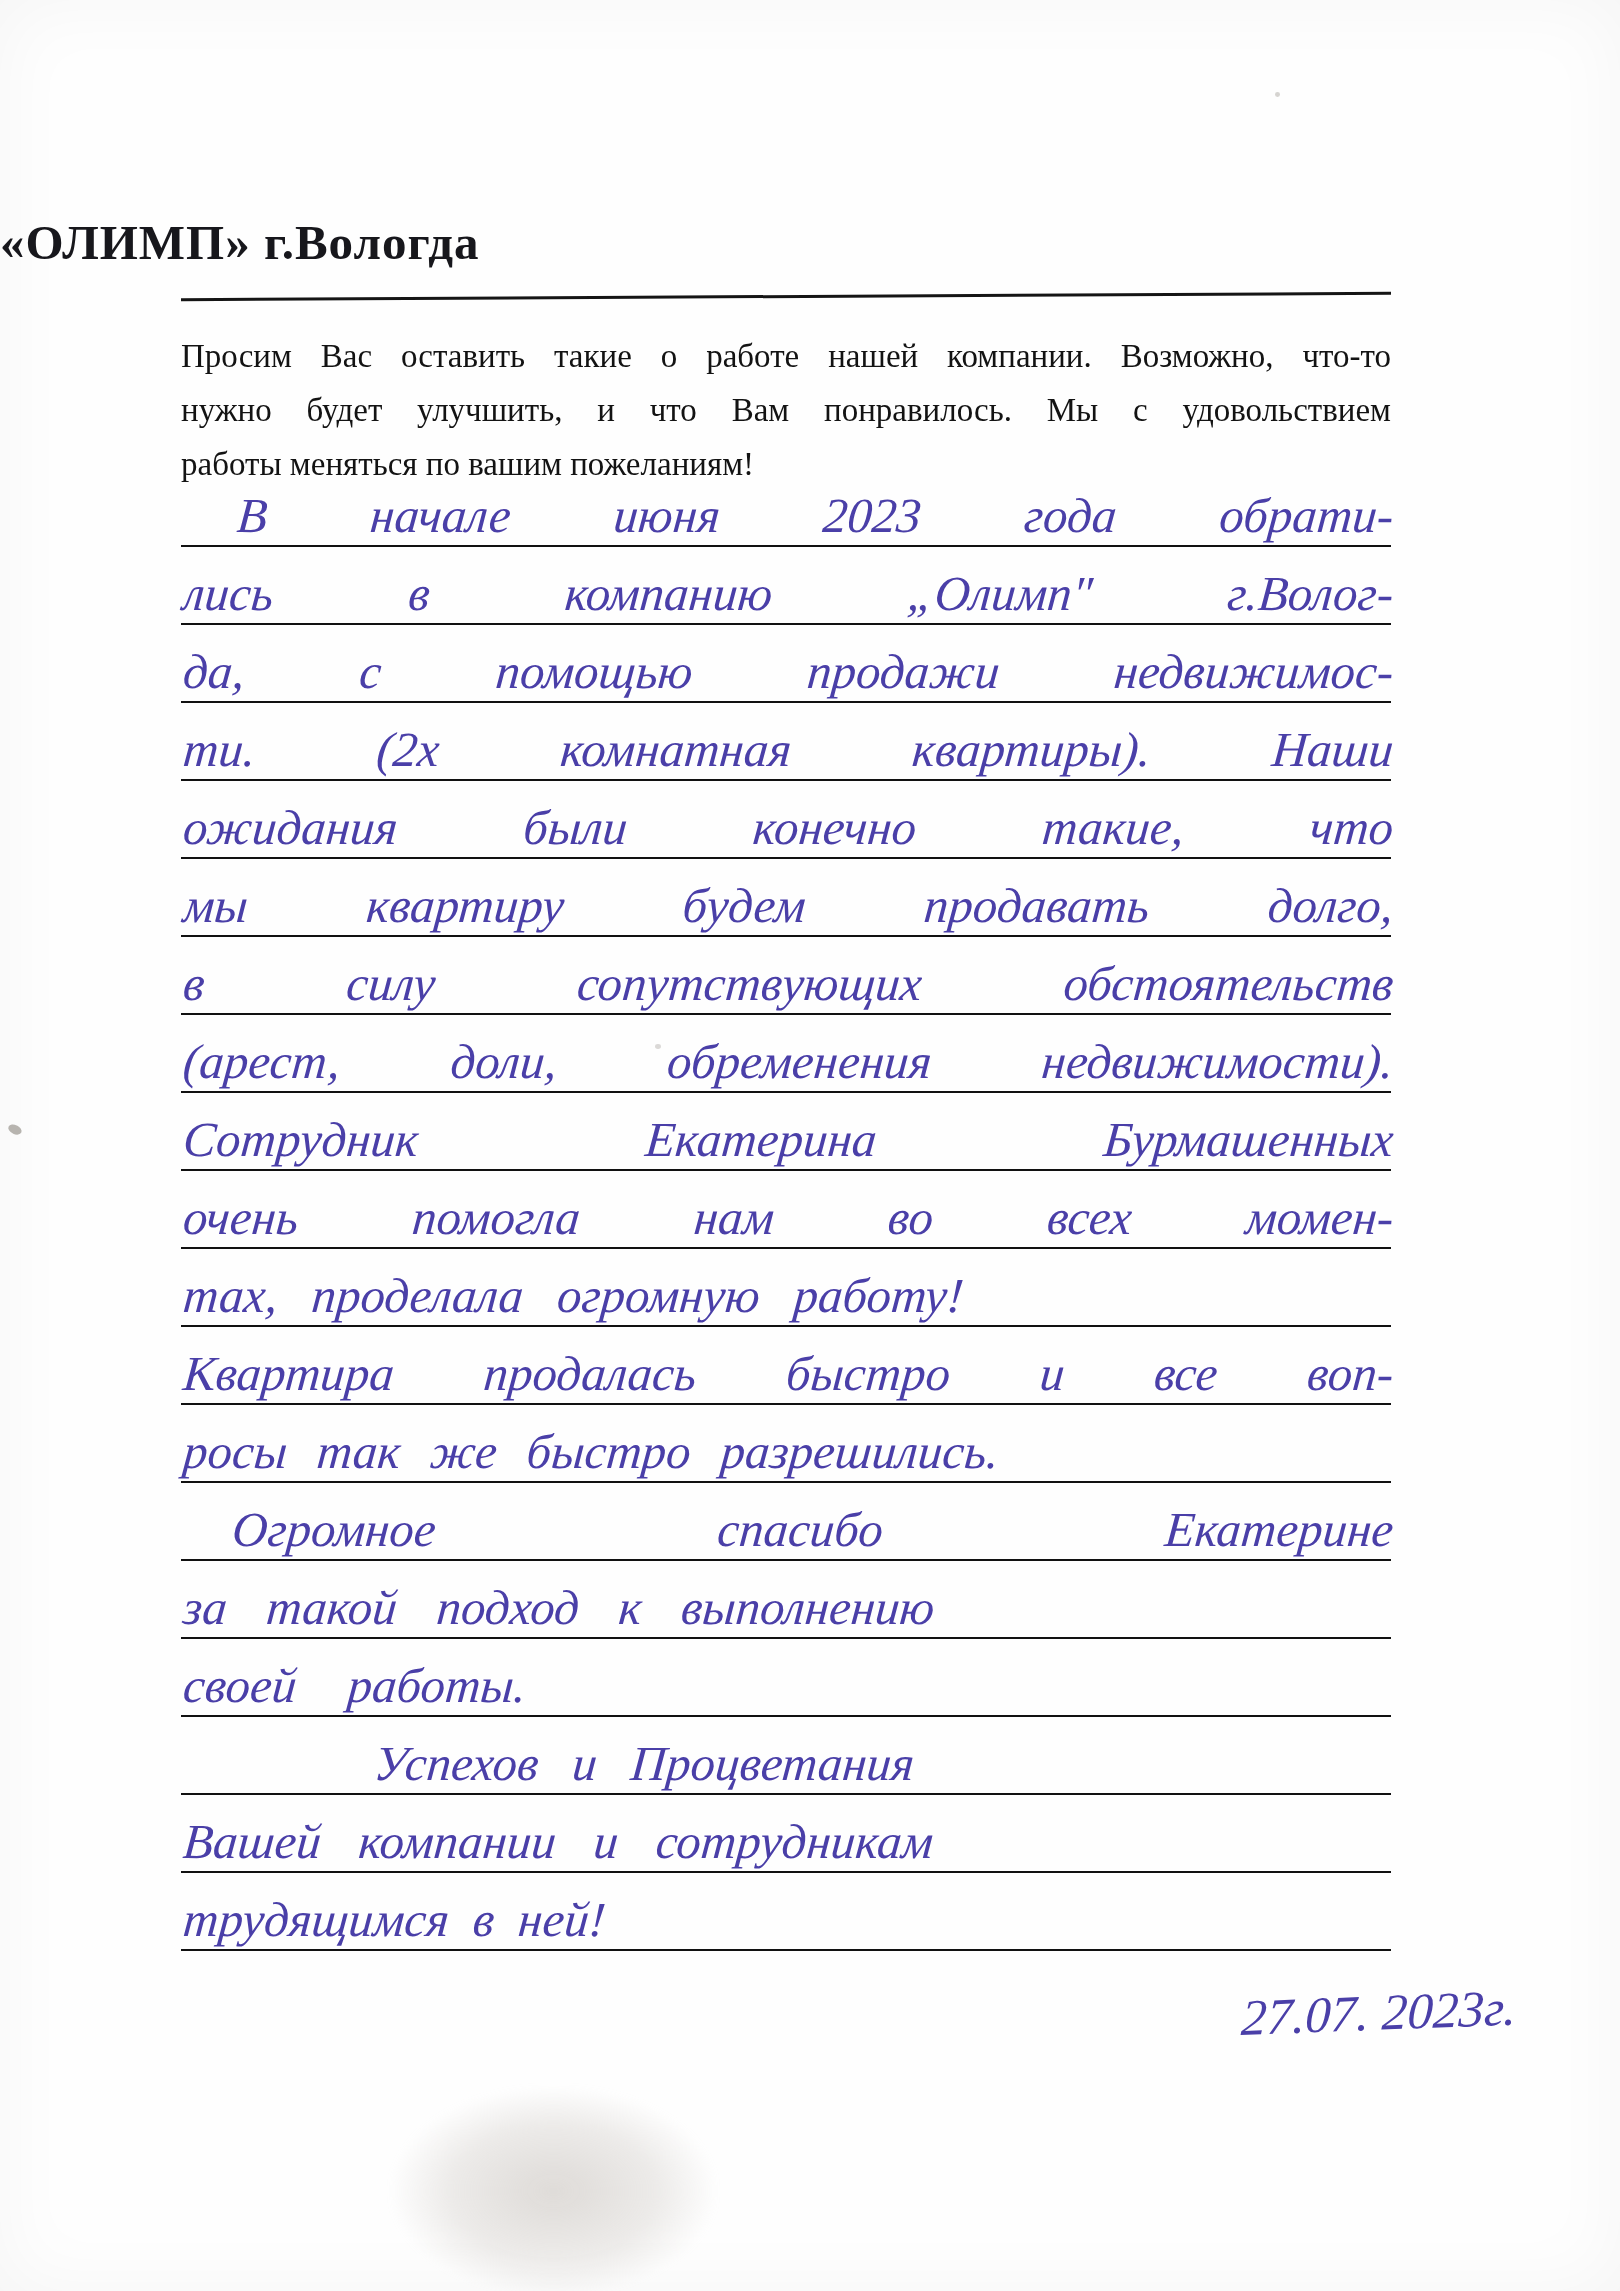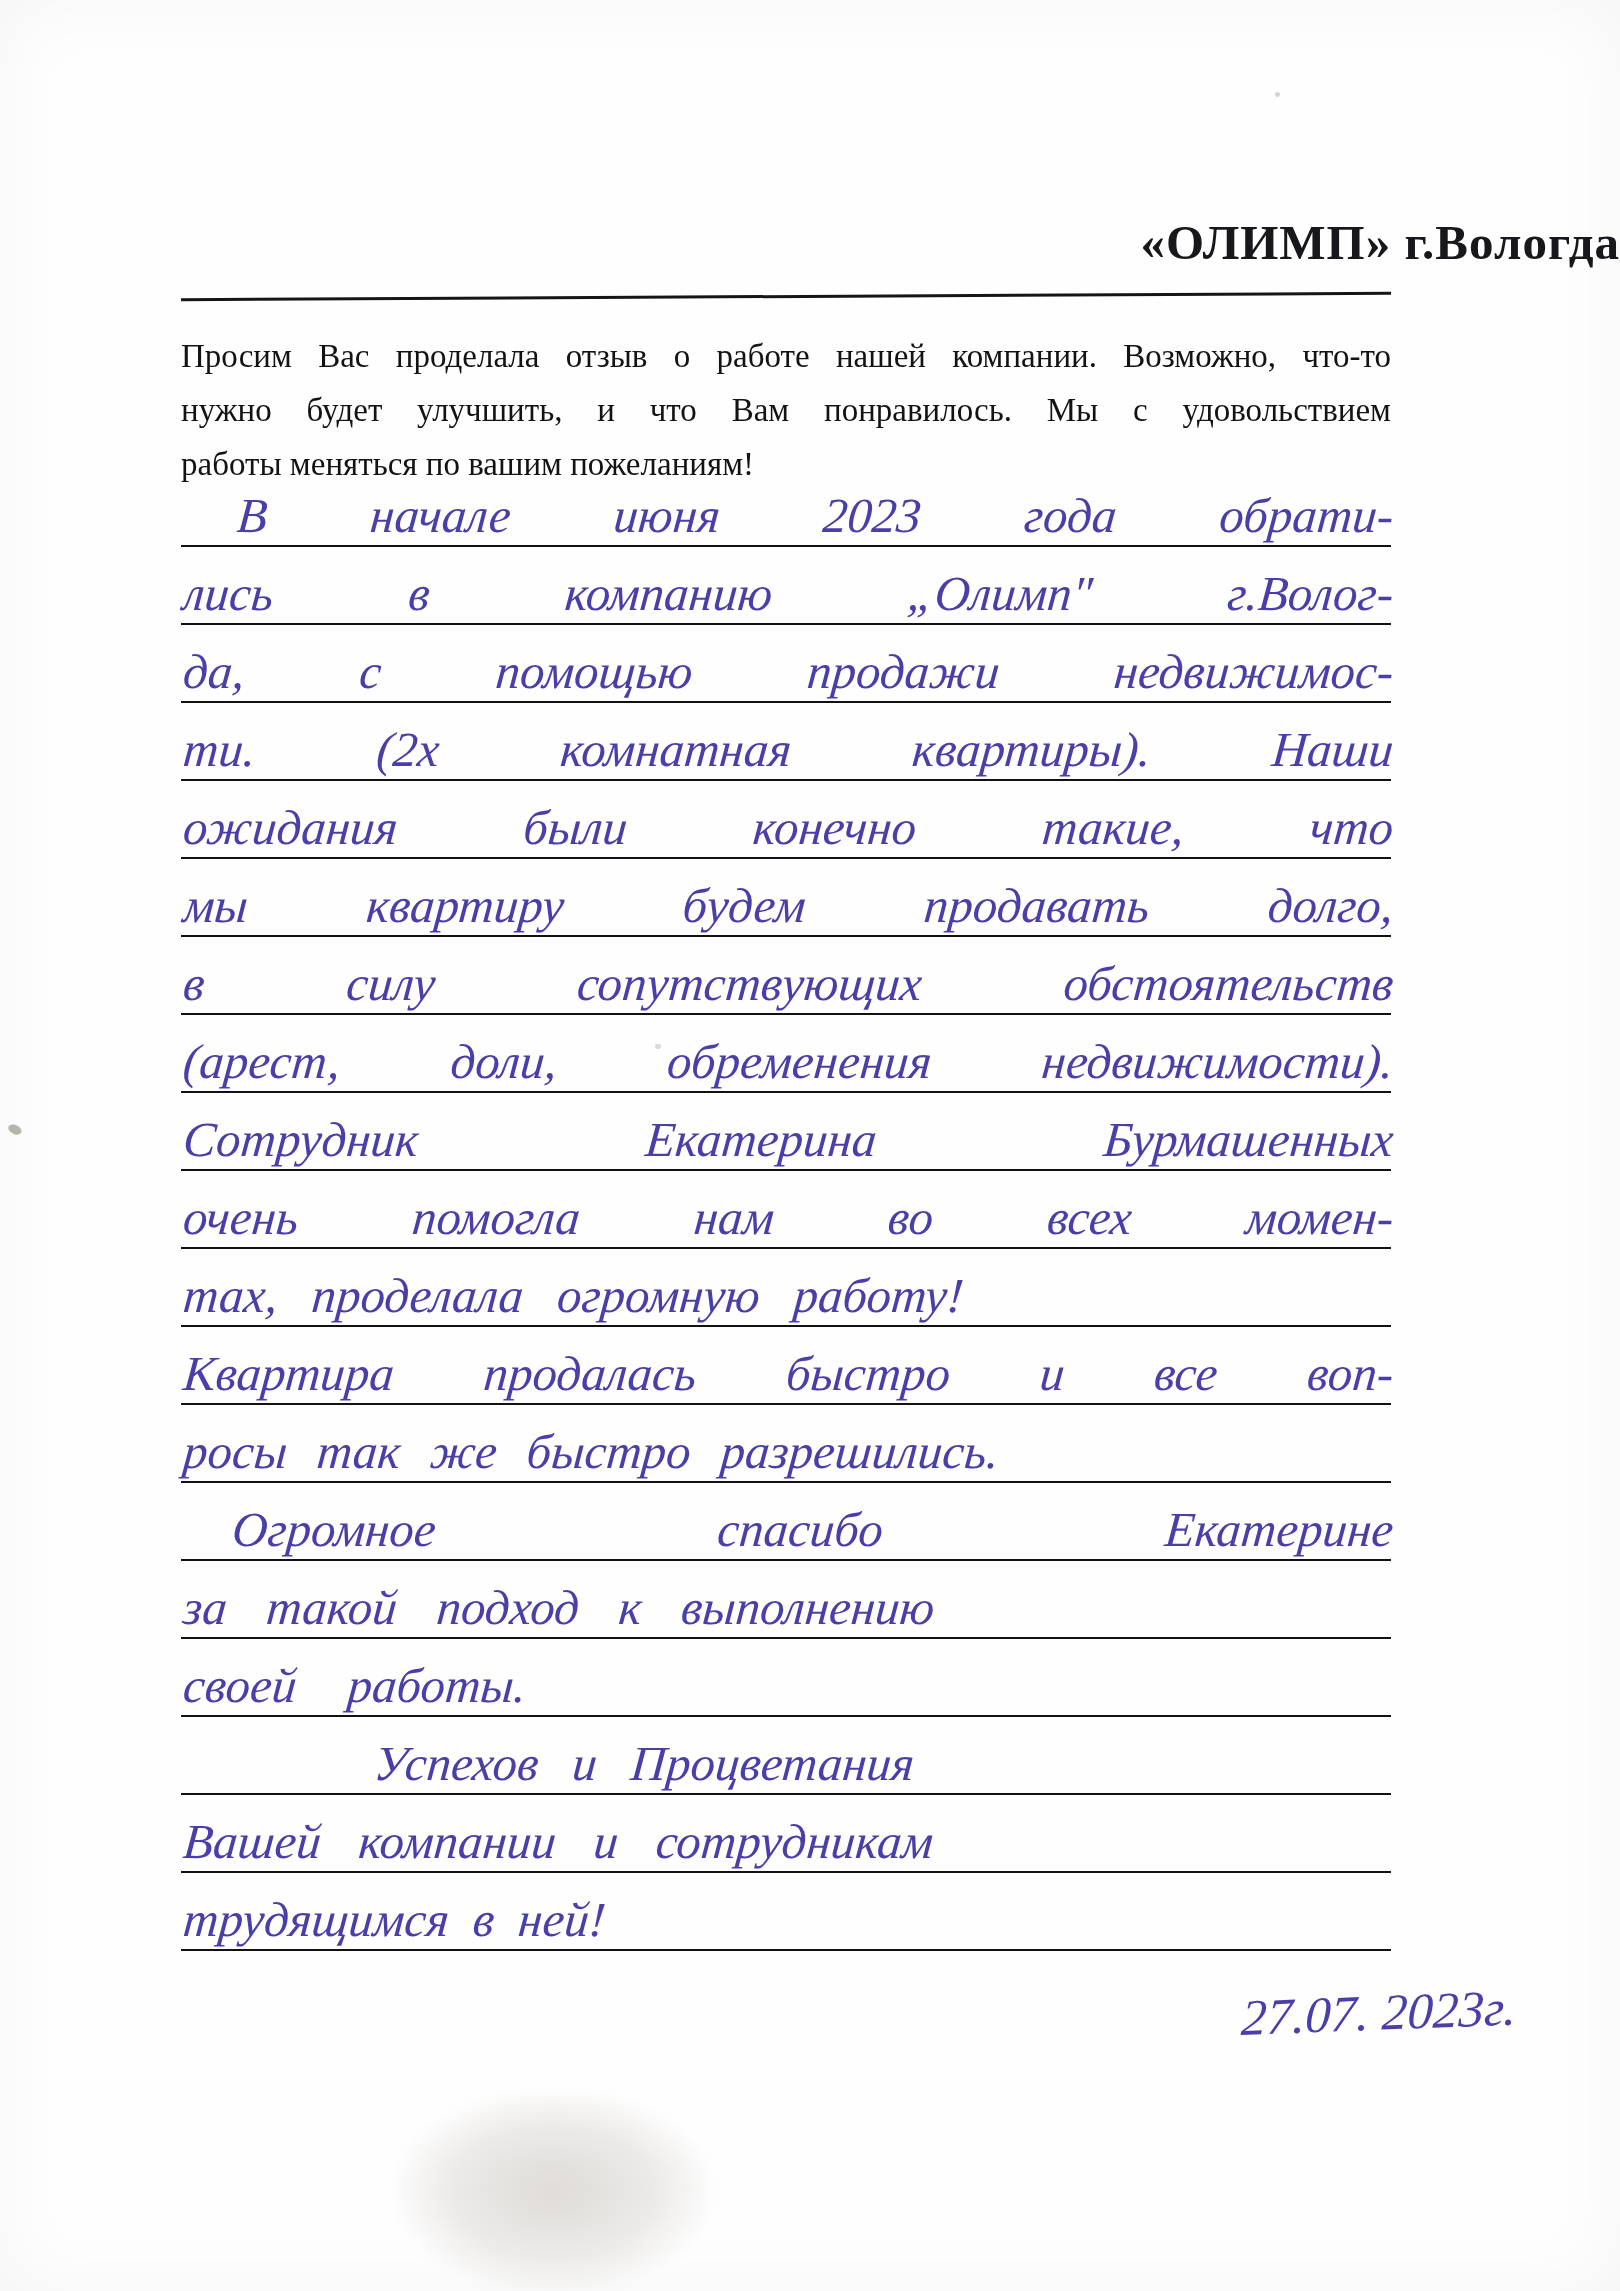--- a/index.html
+++ b/index.html
@@ -7,21 +7,21 @@
     position:relative;
     width:1620px;height:2292px;
     background:#fefefe;
     overflow:hidden;
     box-shadow:inset 0 0 78px rgba(0,0,0,0.04);
     font-family:"Liberation Serif", serif;
   }
   .content{position:absolute;left:181px;top:0;width:1210px;}
   .doc-title{
     position:absolute;top:214px;left:0;width:100%;
-    text-align:right;
+    text-align:left;
     font-weight:bold;font-size:49px;letter-spacing:1px;color:#17171c;
     font-family:"Liberation Serif", serif;
   }
   .divider{
     position:absolute;top:295px;left:0;width:1210px;height:2.9px;
     background:#151515;transform:rotate(-0.3deg);
   }
   .intro{
     position:absolute;top:329px;left:0;width:1210px;
     font-size:33px;line-height:54px;color:#131313;
@@ -62,21 +62,21 @@
 <body>
 
 <div class="page">
 
   <div class="doc-title">«ОЛИМП» г.Вологда</div>
 
   <div class="content">
     <div class="divider"></div>
 
     <div class="intro">
-      <div class="intro-line just">Просим Вас проделала отзыв о работе нашей компании. Возможно, что-то</div>
+      <div class="intro-line just">Просим Вас оставить такие о работе нашей компании. Возможно, что-то</div>
       <div class="intro-line just">нужно будет улучшить, и что Вам понравилось. Мы с удовольствием</div>
       <div class="intro-line">работы меняться по вашим пожеланиям!</div>
     </div>
 
     <div class="hw-area">
       <div class="hw-row">
         <span class="hw spread" style="padding-left:54px">В начале июня 2023 года обрати-</span>
       </div>
       <div class="hw-row">
         <span class="hw spread">лись в компанию „Олимп" г.Волог-</span>

